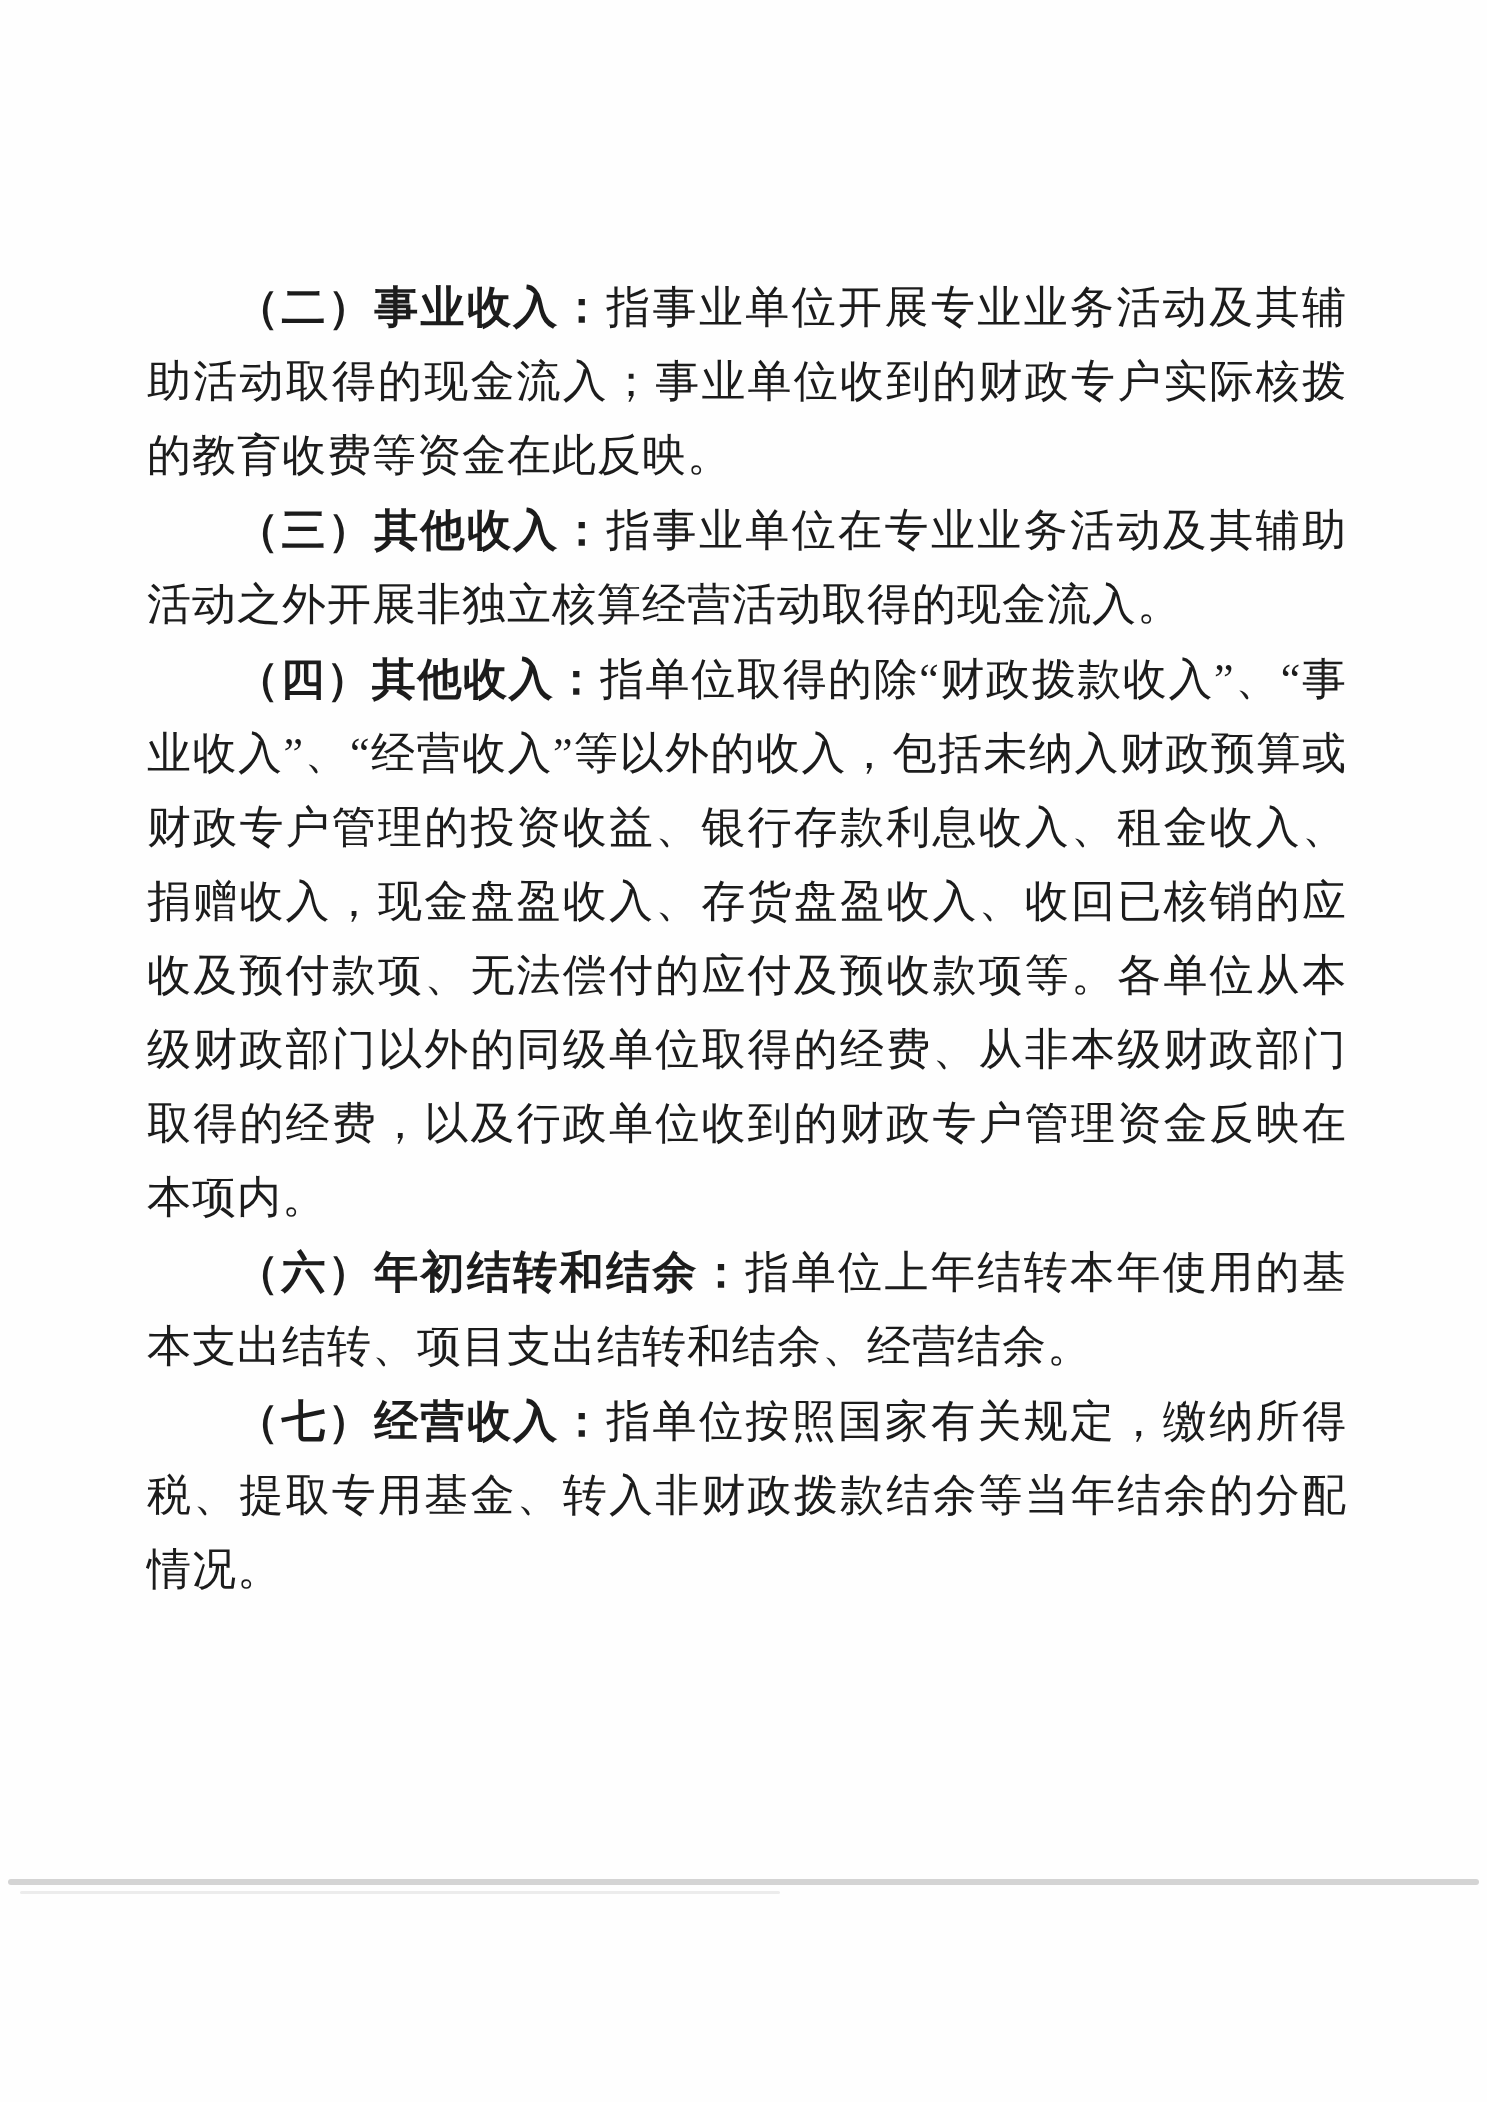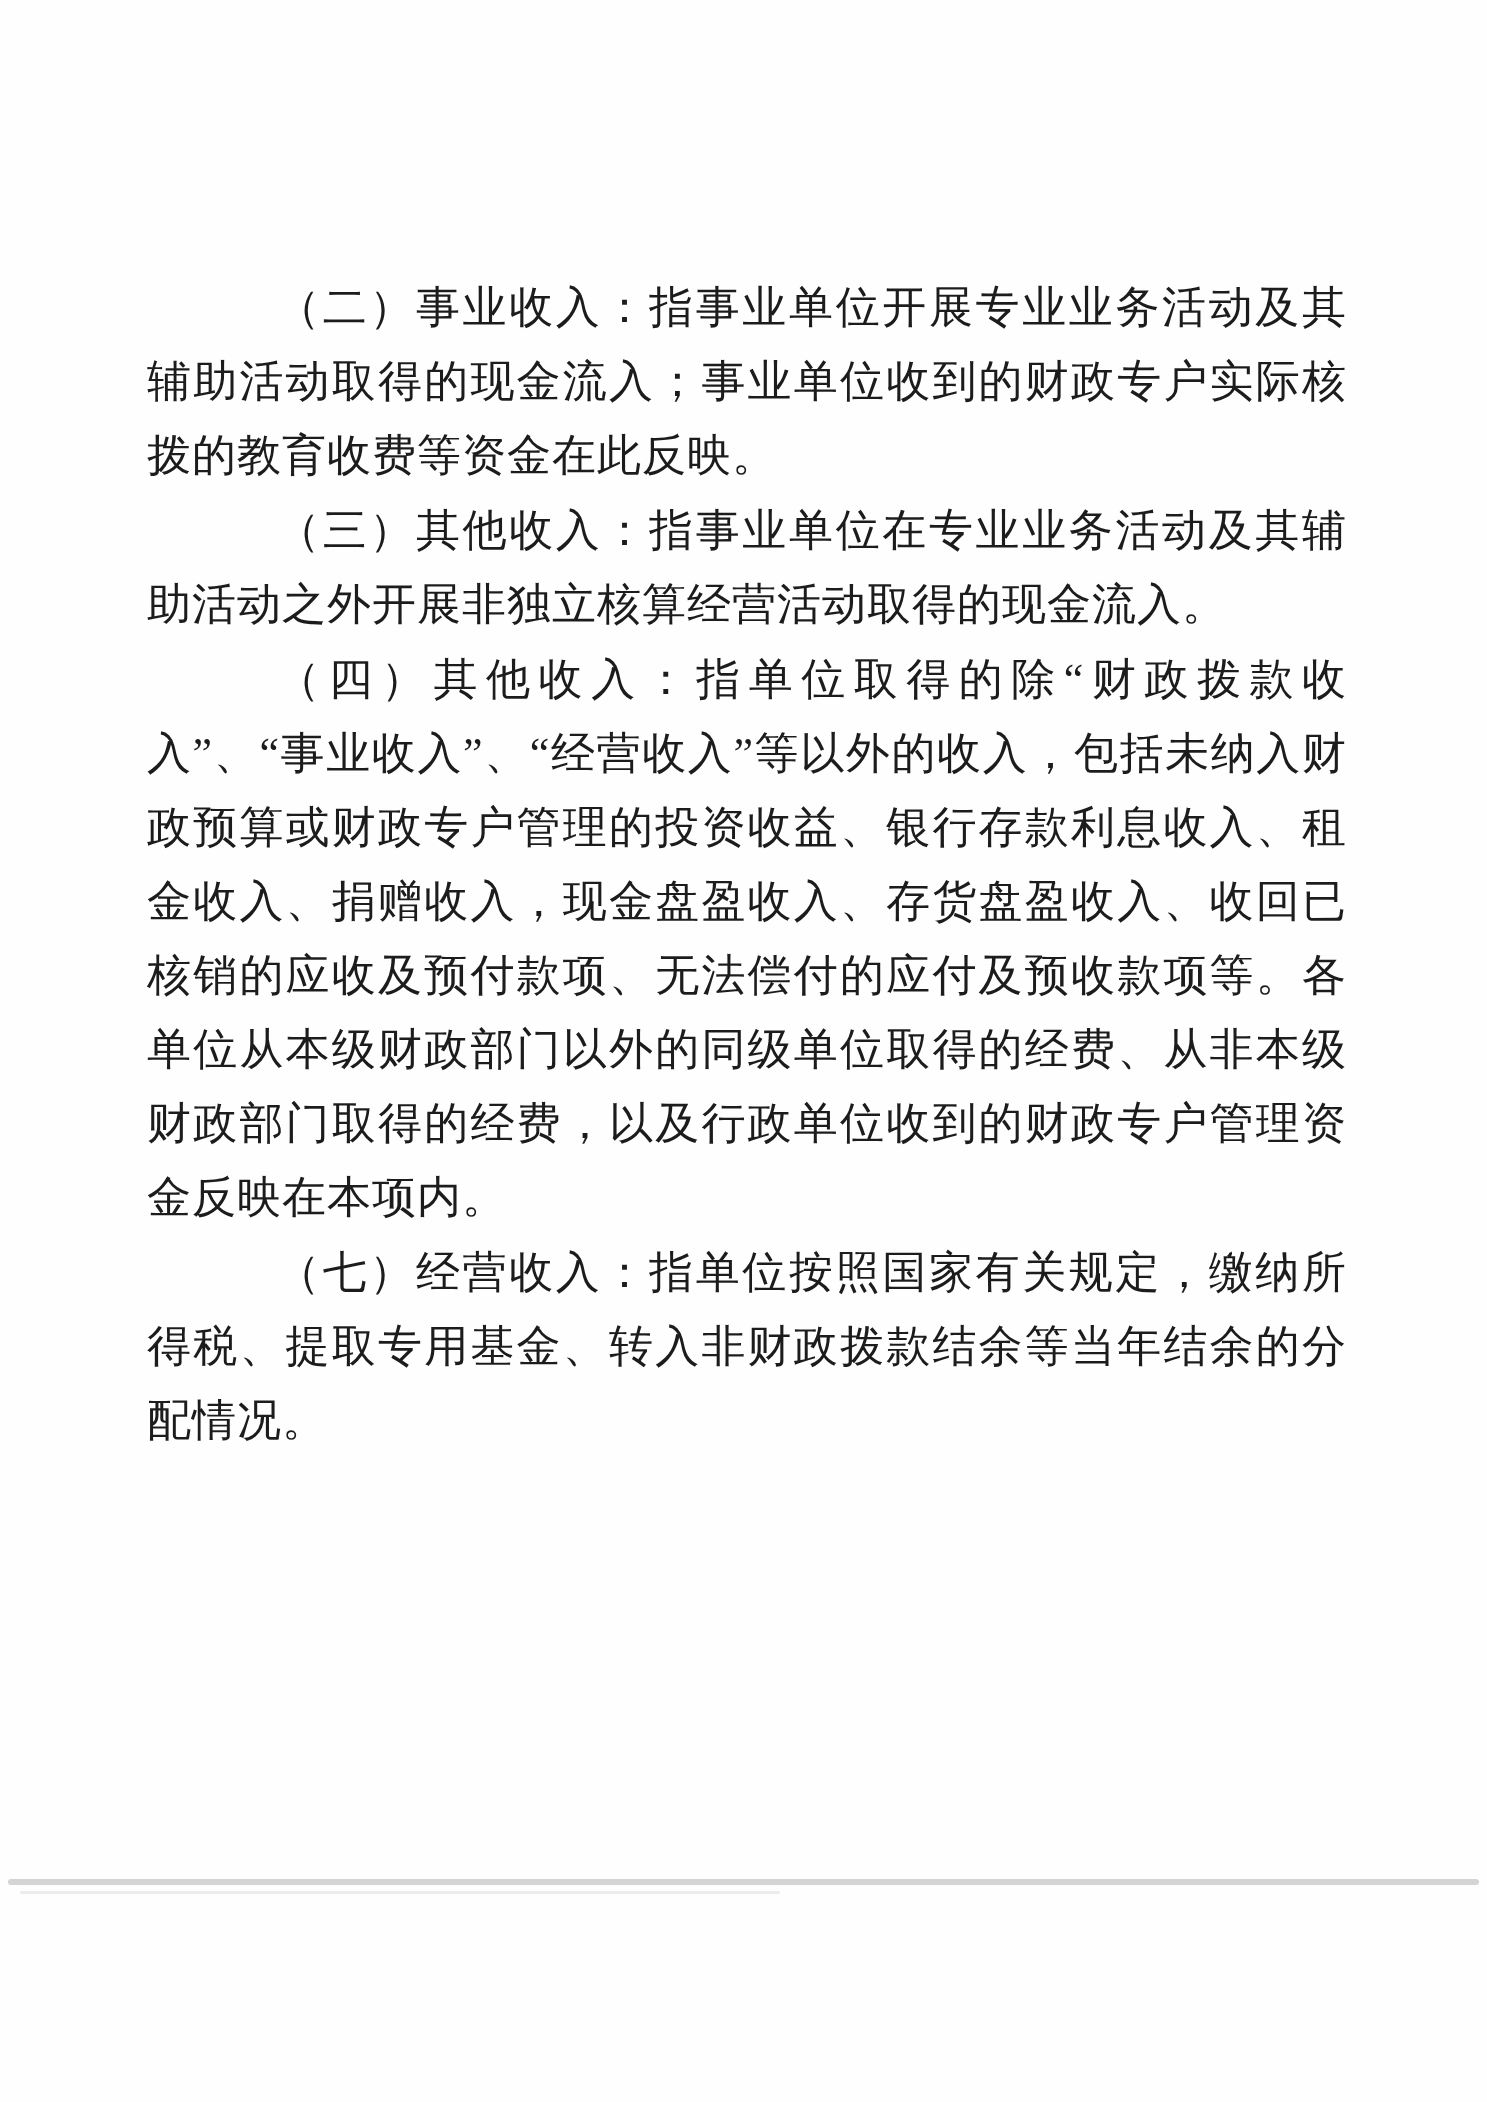--- a/index.html
+++ b/index.html
@@ -24,23 +24,22 @@
   }
   .para {
     margin: 0;
     font-size: 44px;
     line-height: 74px;
     text-align: justify;
     text-indent: 88px;
     letter-spacing: 1px;
   }
   .para .heading {
-    font-weight: 400;
+    font-weight: 700;
     font-family: "Liberation Sans", "DejaVu Sans", sans-serif;
-    margin-left: 41px;
   }
   .scan-line {
     position: absolute;
     left: 8px;
     top: 1879px;
     width: 1471px;
     height: 6px;
     background: #d4d4d4;
     border-radius: 3px;
   }
@@ -61,20 +60,21 @@
 
   <div class="text-block">
 
     <p class="para"><span class="heading">（二）事业收入：</span><span class="body-text">指事业单位开展专业业务活动及其辅助活动取得的现金流入；事业单位收到的财政专户实际核拨的教育收费等资金在此反映。</span></p>
 
     <p class="para"><span class="heading">（三）其他收入：</span><span class="body-text">指事业单位在专业业务活动及其辅助活动之外开展非独立核算经营活动取得的现金流入。</span></p>
 
     <p class="para"><span class="heading">（四）其他收入：</span><span class="body-text">指单位取得的除“财政拨款收入”、“事业收入”、“经营收入”等以外的收入，包括未纳入财政预算或财政专户管理的投资收益、银行存款利息收入、租金收入、捐赠收入，现金盘盈收入、存货盘盈收入、收回已核销的应收及预付款项、无法偿付的应付及预收款项等。各单位从本级财政部门以外的同级单位取得的经费、从非本级财政部门取得的经费，以及行政单位收到的财政专户管理资金反映在本项内。</span></p>
 
 
+    <p class="para"><span class="heading">（六）年初结转和结余：</span><span class="body-text">指单位上年结转本年使用的基本支出结转、项目支出结转和结余、经营结余。</span></p>
 
     <p class="para"><span class="heading">（七）经营收入：</span><span class="body-text">指单位按照国家有关规定，缴纳所得税、提取专用基金、转入非财政拨款结余等当年结余的分配情况。</span></p>
 
   </div>
 
   <div class="scan-line"></div>
   <div class="scan-line-shadow"></div>
 
 </div>
 

